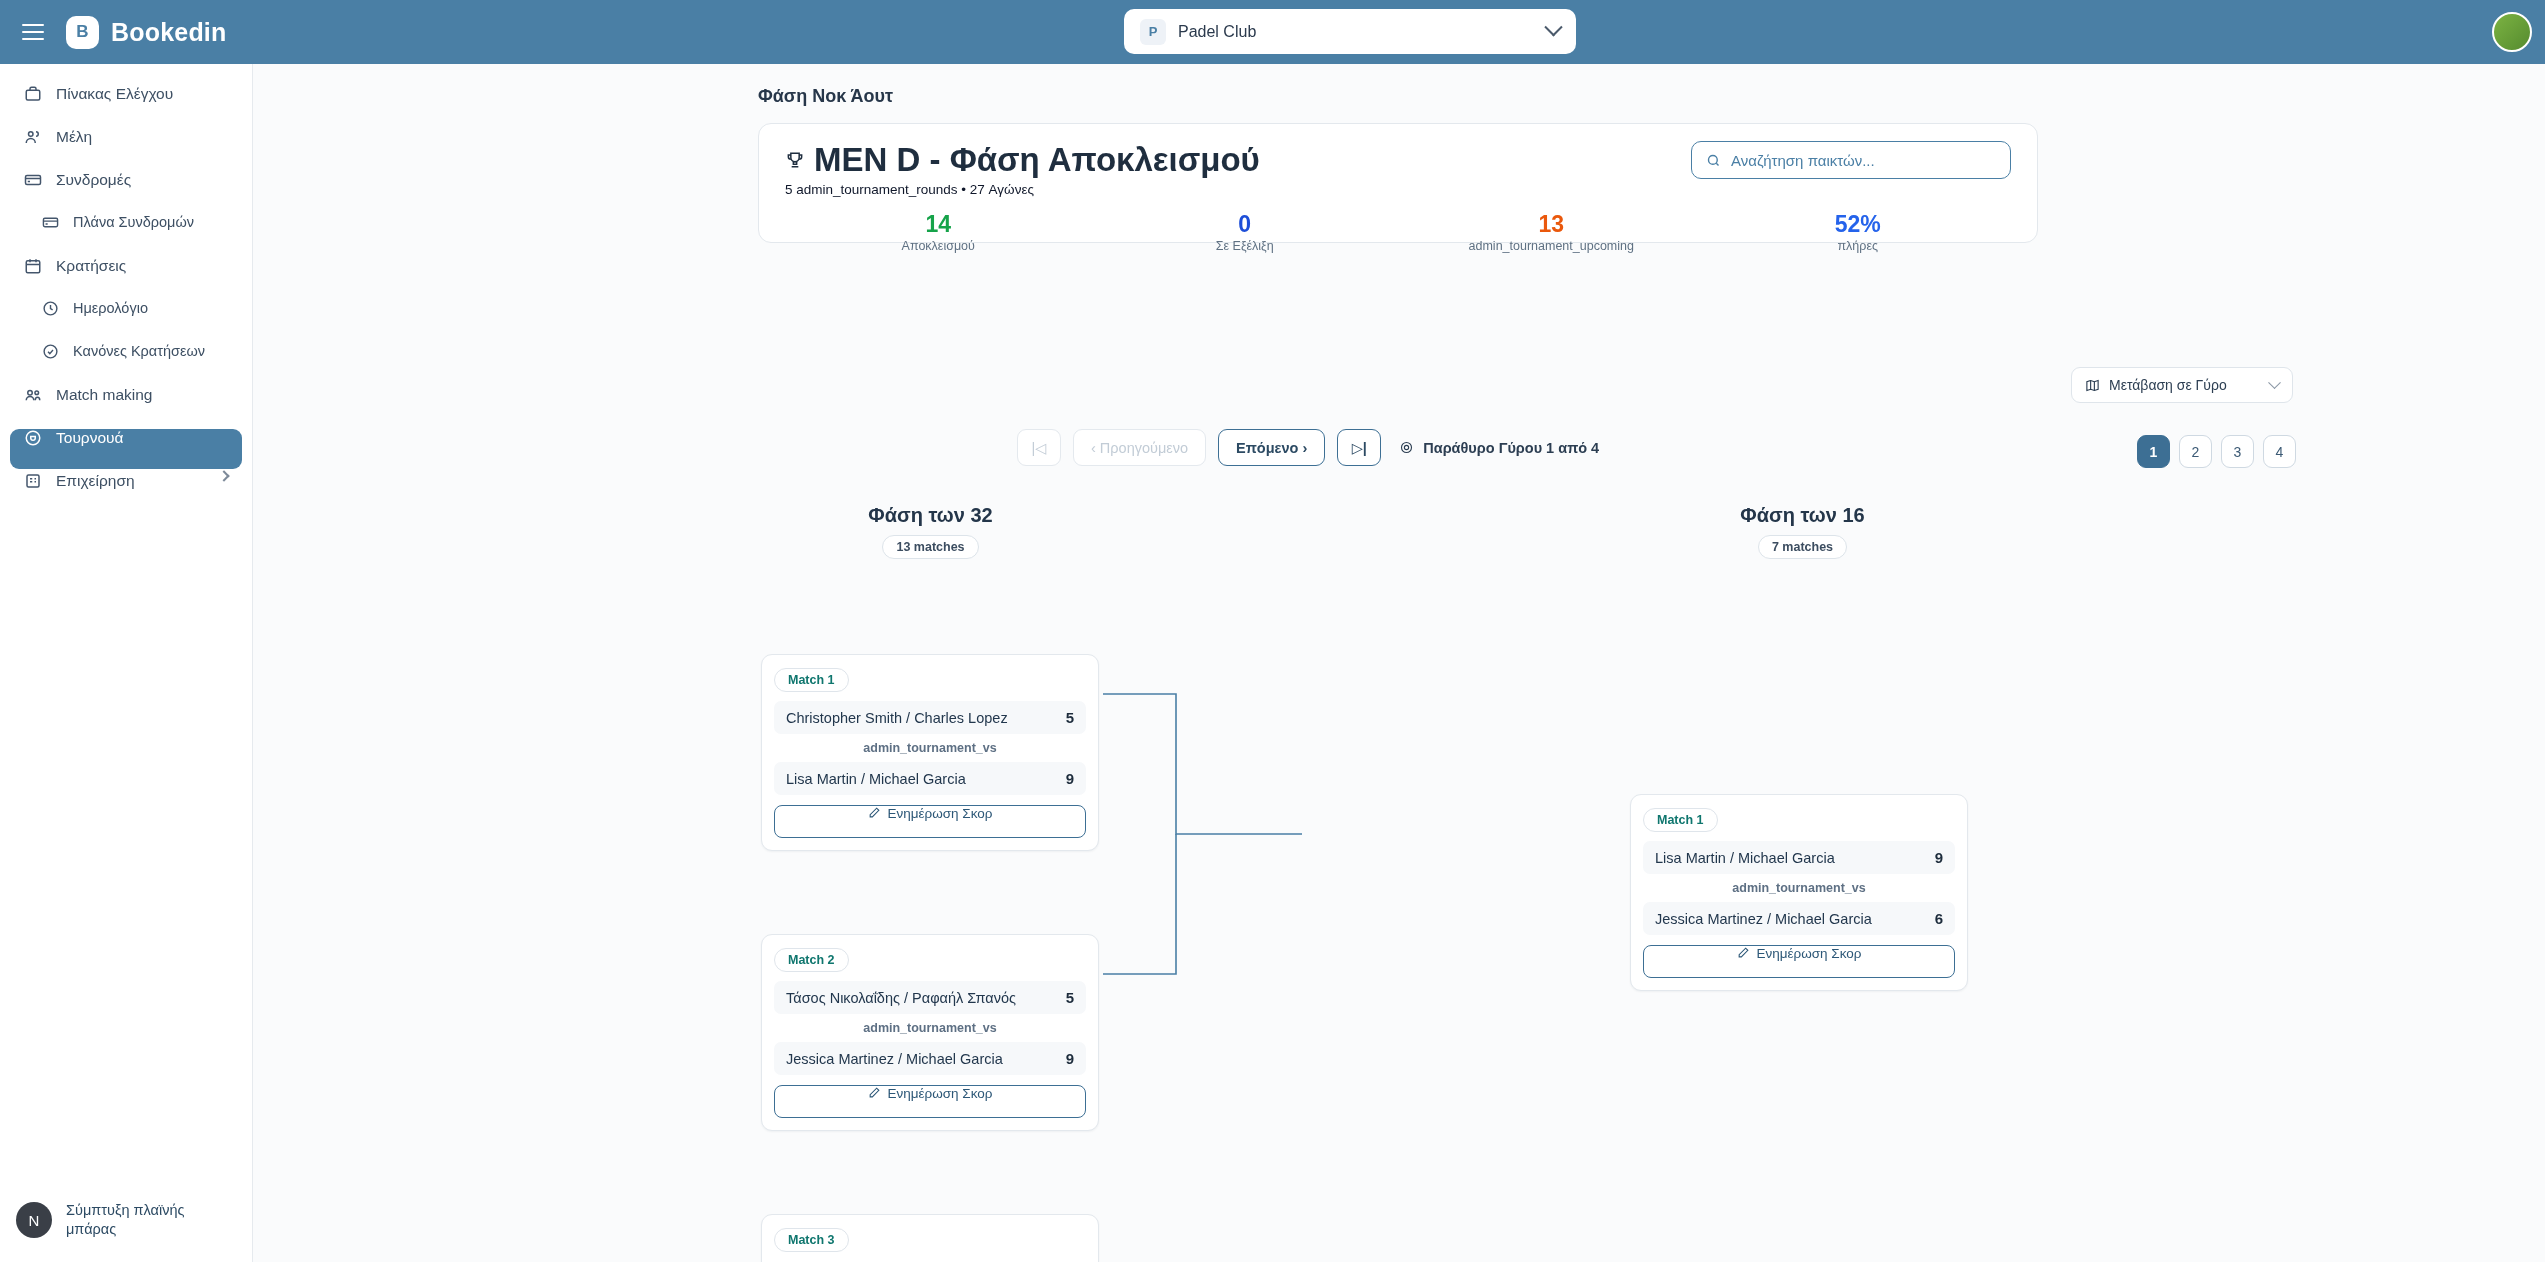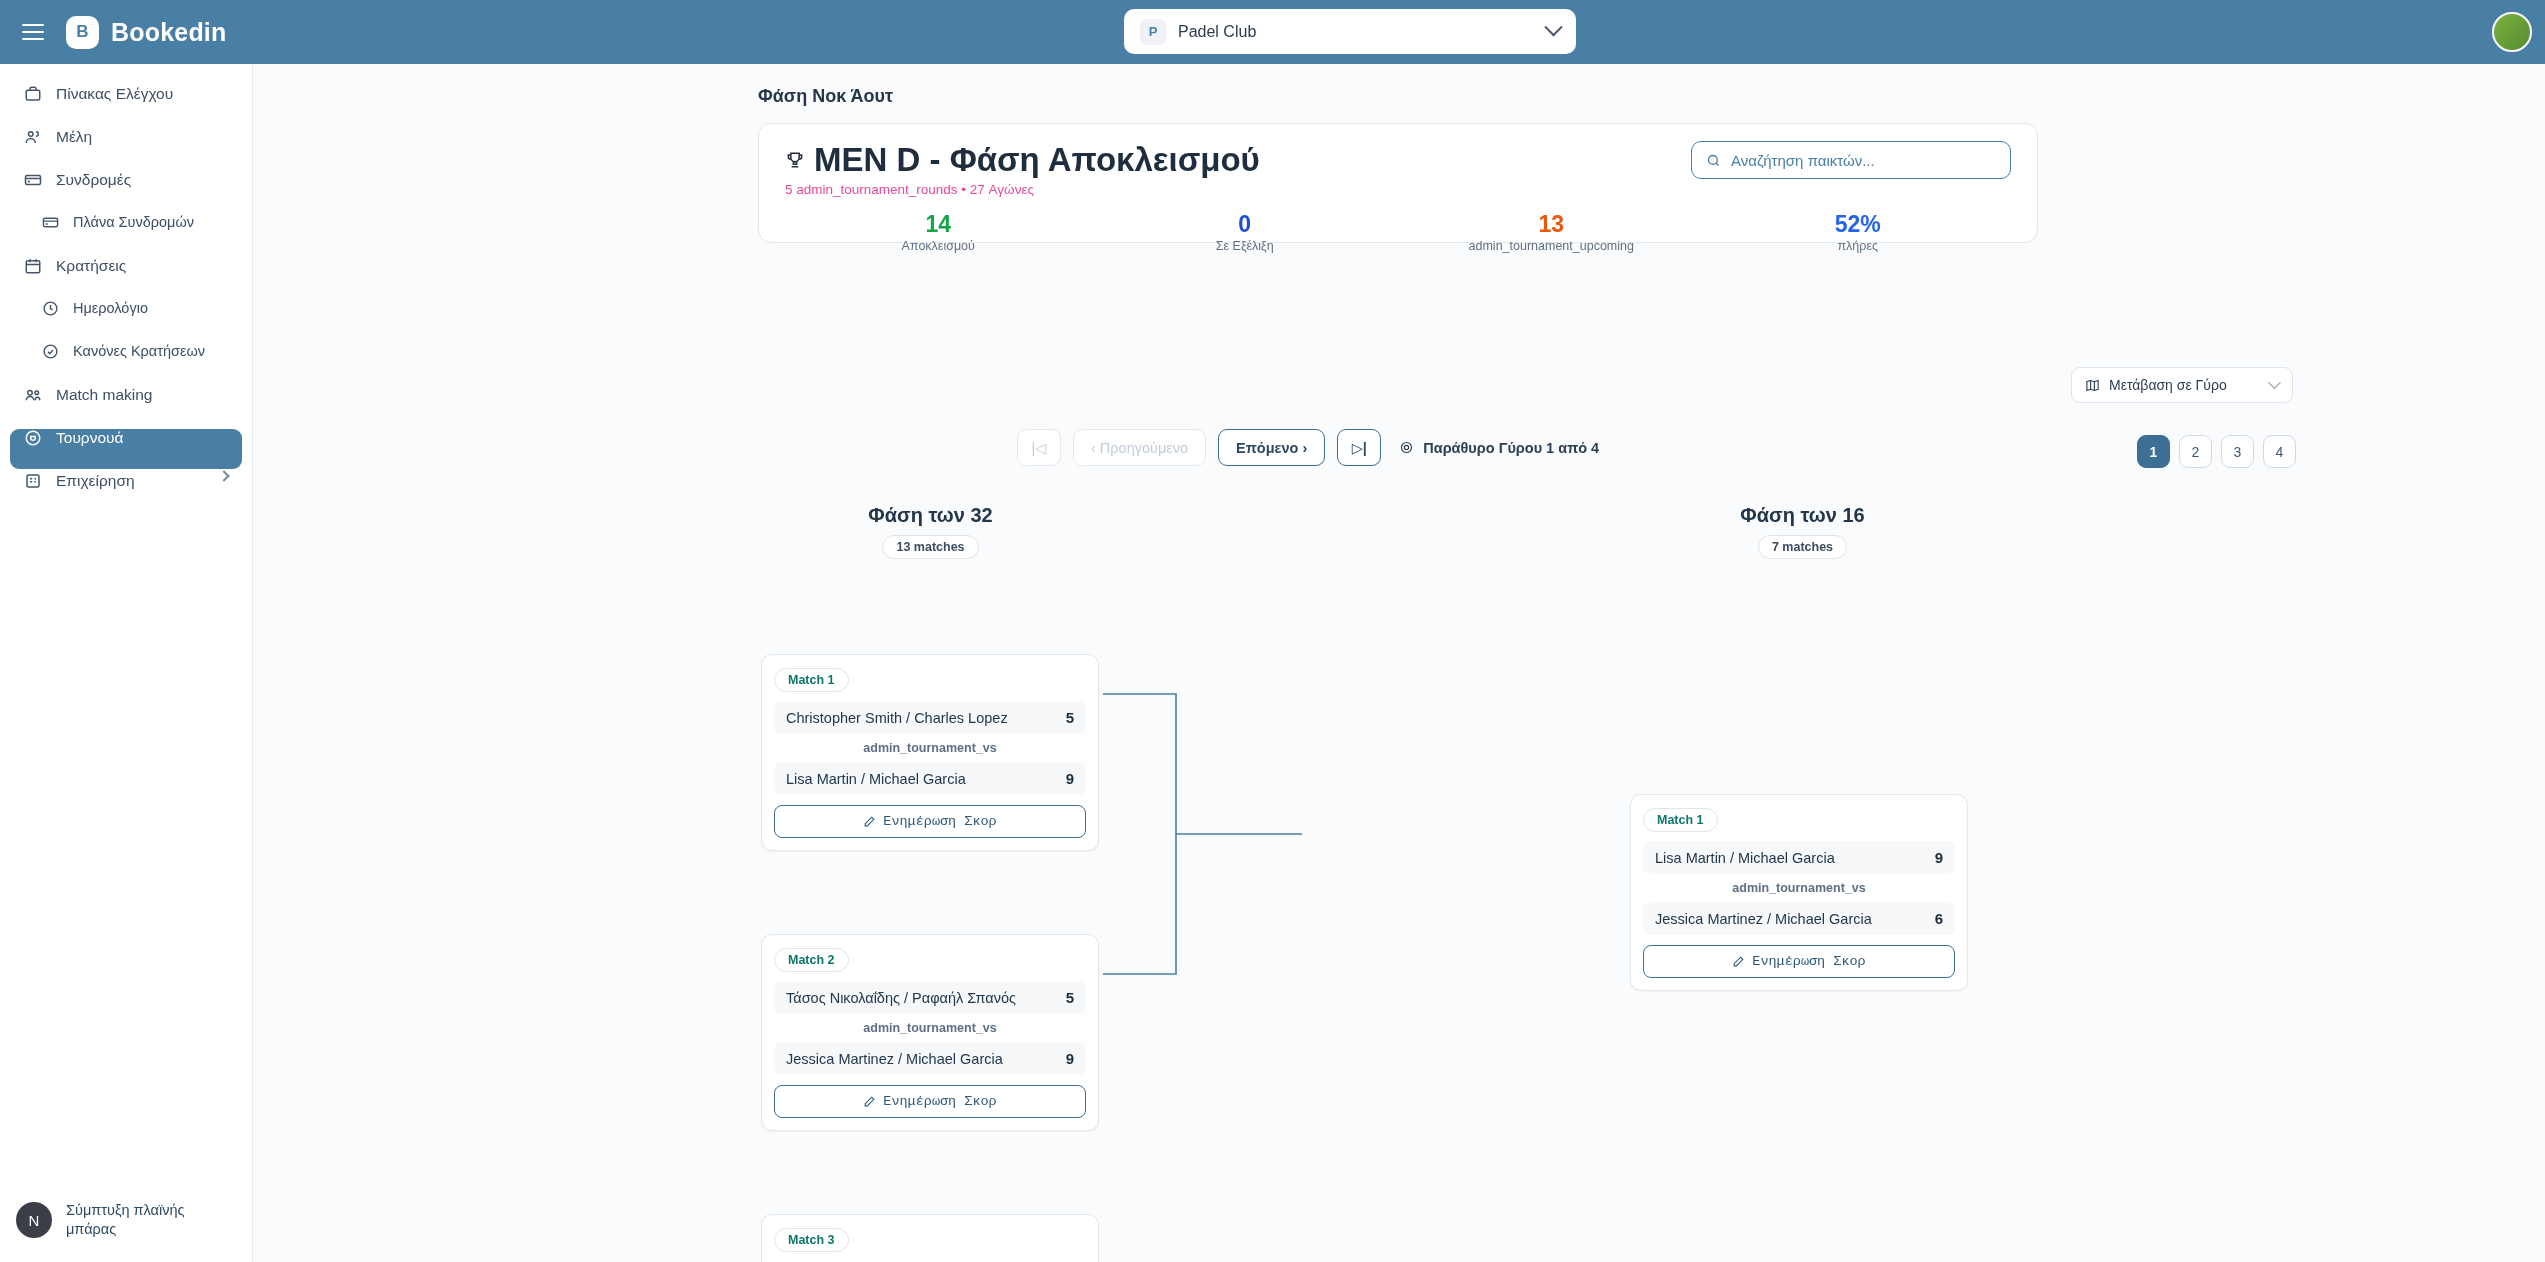--- a/index.html
+++ b/index.html
@@ -79,21 +79,21 @@
   
   .main { position: absolute; top: 64px; left: 253px; width: 2292px; height: 1198px; background: #fafbfc; }
   .page-title { font-size: 18px; font-weight: bold; color: #27374a; margin: 22px 0 0 505px; }
 
   .summary-card {
     position: absolute; left: 505px; top: 59px; width: 1280px; height: 120px;
     background: #ffffff; border: 1px solid #e3e8ed; border-radius: 13px; padding: 17px 26px;
   }
   .sum-head { display: flex; align-items: flex-start; justify-content: space-between; }
   .sum-title { display: flex; align-items: center; gap: 9px; font-size: 33px; font-weight: bold; color: #1f2e3f; }
-  .sum-sub { font-size: 13.5px; color: #ec4899; margin-top: 3px; }
+  .sum-sub { font-size: 13.5px; color: #0f172a; margin-top: 3px; }
   .search-box {
     width: 320px; height: 38px; border: 1.6px solid #4a7fa5; border-radius: 10px;
     display: flex; align-items: center; gap: 10px; padding: 0 14px; cursor: text; background:#fff;
   }
   .search-ph { font-size: 15px; color: #4a7fa5; }
 
   .stats { display: flex; margin-top: 14px; }
   .stat { flex: 1; text-align: center; }
   .stat-num { font-size: 23px; font-weight: bold; line-height: 1.15; }
   .stat-lbl { font-size: 12.5px; color: #5f7183; margin-top: 2px; }
@@ -144,22 +144,22 @@
   }
   .team-row {
     display: flex; align-items: center; justify-content: space-between;
     background: #f6f8fa; border-radius: 7px; padding: 8px 12px; gap: 10px;
   }
   .team-name { font-size: 14.5px; color: #22374d; white-space: nowrap; overflow: hidden; text-overflow: ellipsis; }
   .team-score { font-size: 15px; font-weight: bold; color: #1d2c3c; }
   .vs-row { text-align: center; font-size: 12.5px; color: #5e7084; padding: 7px 0; font-weight: bold; }
   .update-btn {
     margin-top: 10px; height: 33px; width: 100%; border: 1.5px solid #3d6f94; border-radius: 8px;
-    background: #fff; color: #2c5777; font-size: 13.5px; display: flex; align-items: center;
-    justify-content: center; gap: 7px; cursor: pointer; font-family: Liberation Mono, monospace;
+    background: #fff; color: #2c5777; font-size: 13.5px; display: flex; 
+    justify-content: center; gap: 7px; cursor: pointer;
   }
 </style>
 </head>
 <body>
 
 <div id="app">
 
   <div class="topbar">
     <div class="hamburger">
       <span></span>

